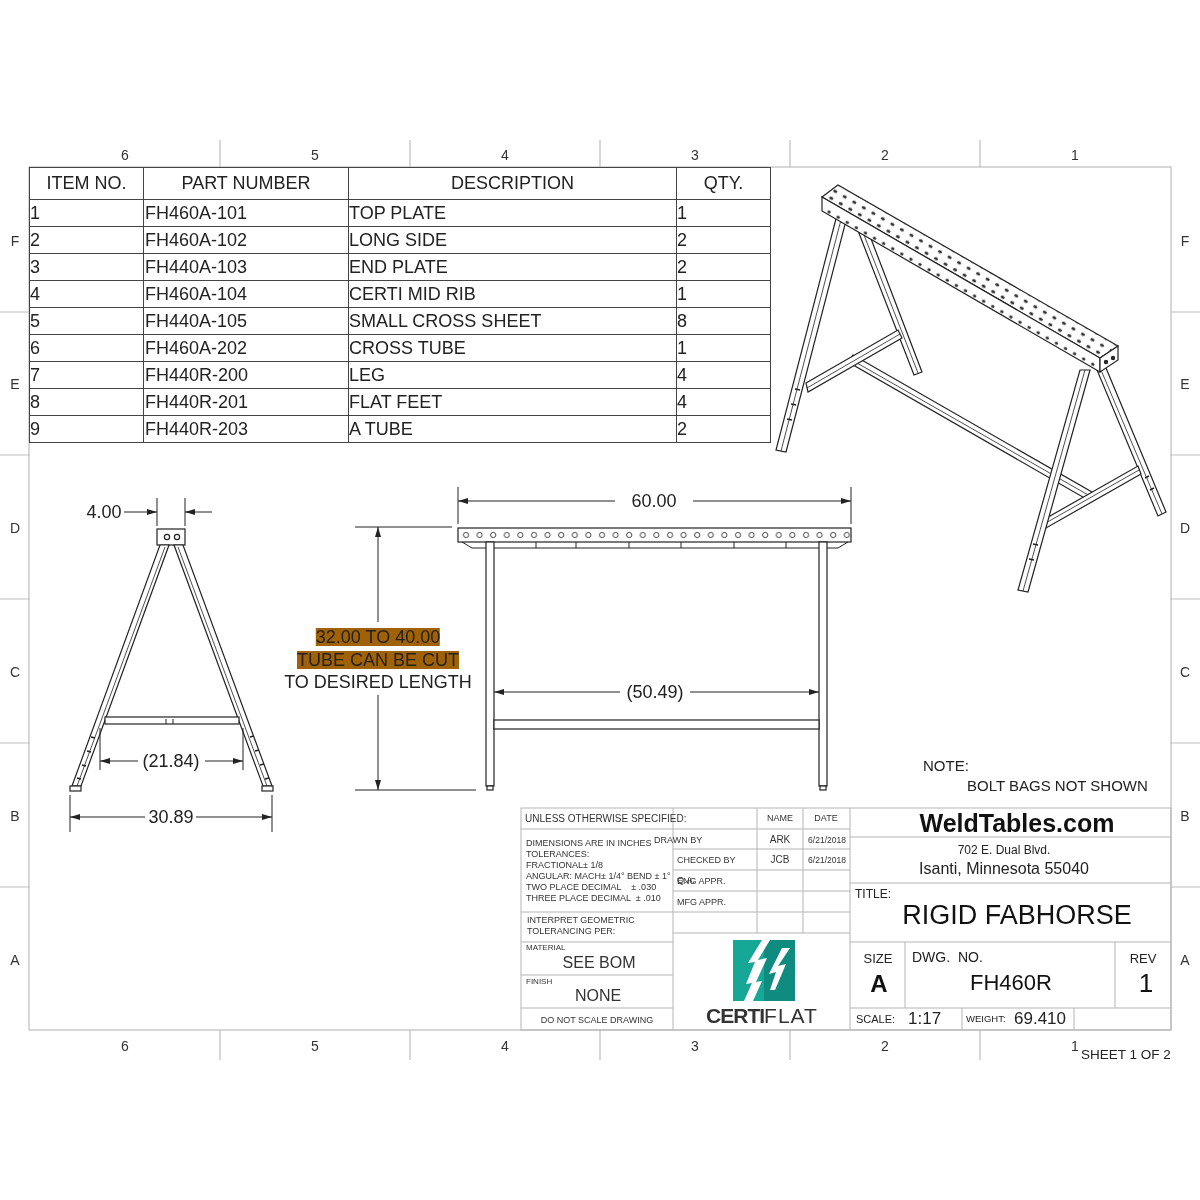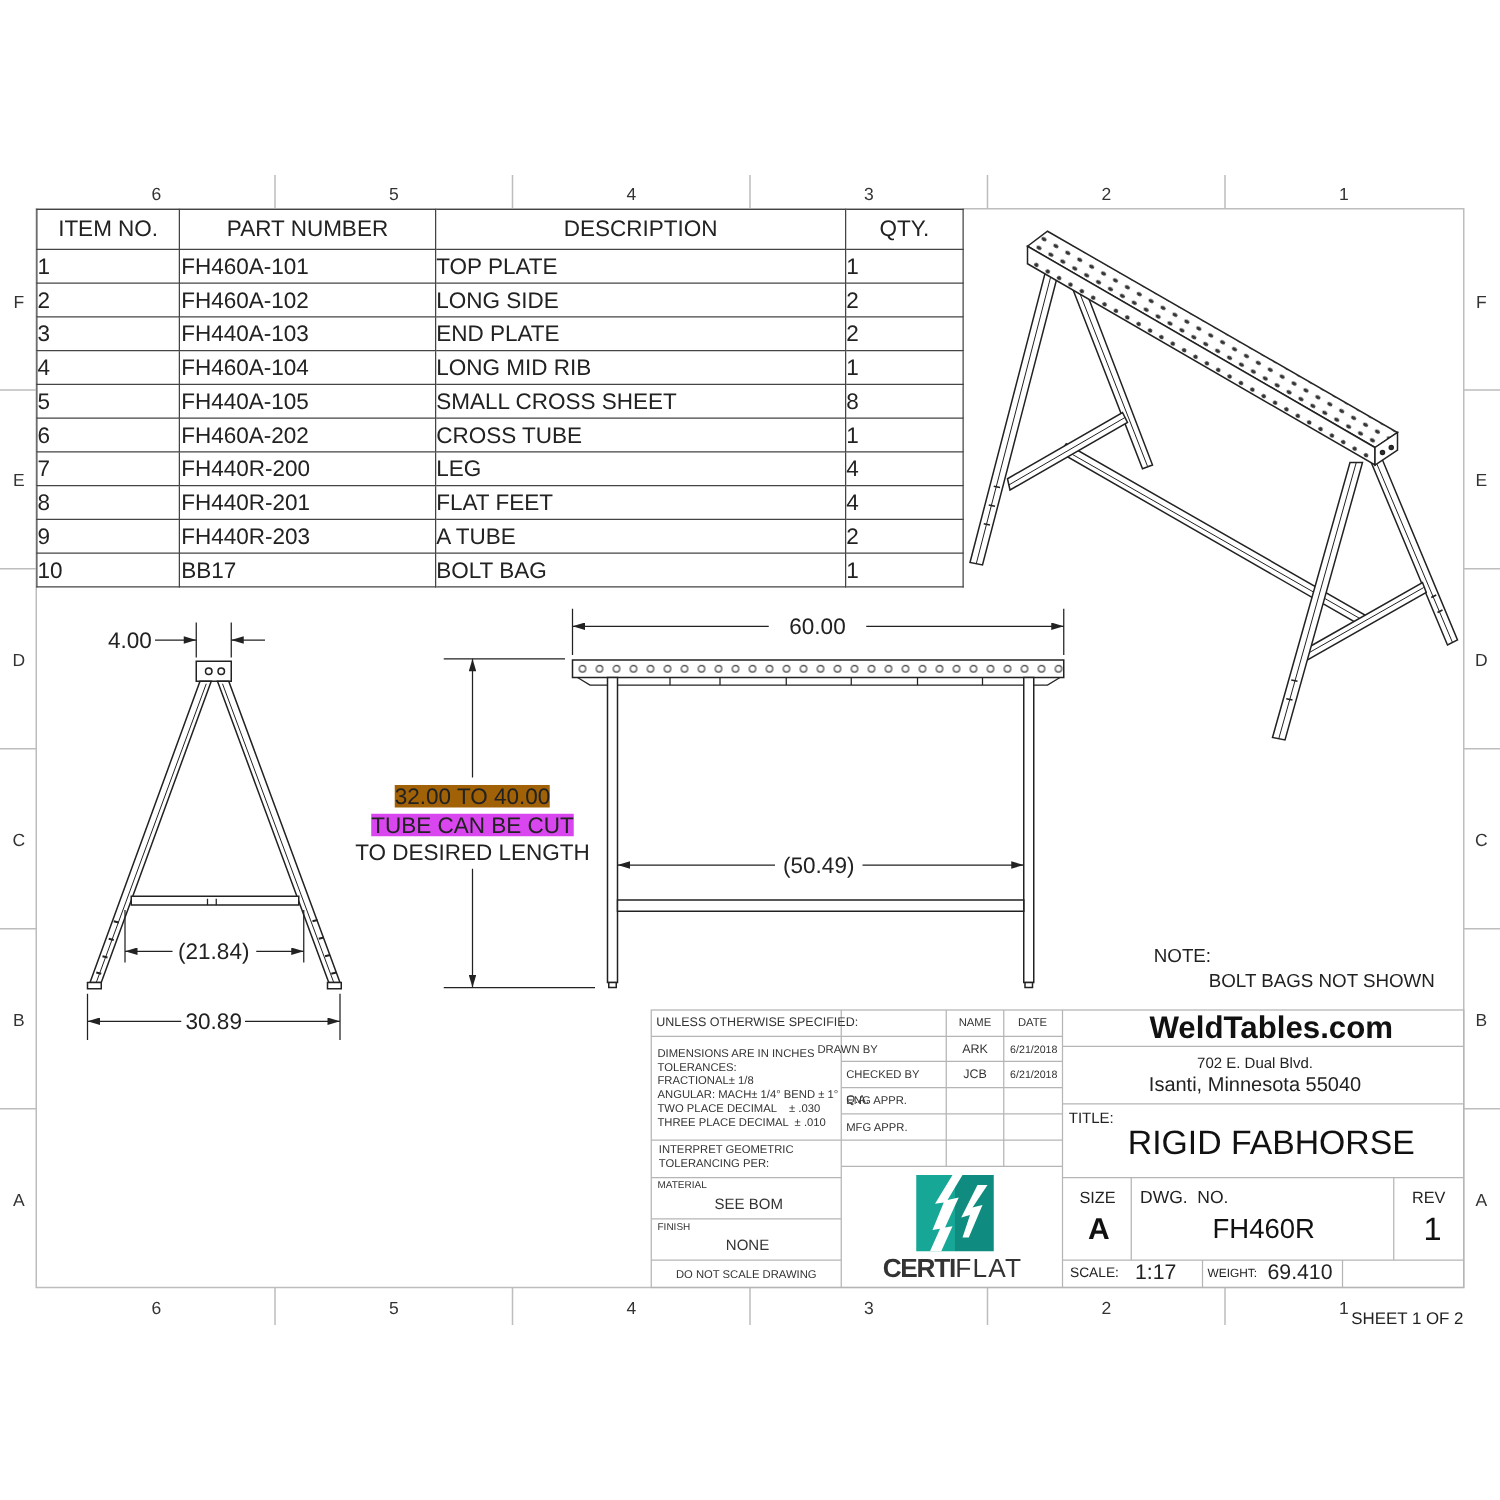--- a/index.html
+++ b/index.html
@@ -9,21 +9,21 @@
   .zone{font-size:14px;color:#333;}
   svg.geo{position:absolute;left:0;top:0;}
   .bom{position:absolute;left:29px;top:167px;width:741px;border-collapse:collapse;font-size:18px;color:#222;table-layout:fixed;background:#fff;}
   .bom td,.bom th{border:1.4px solid #444;padding:0;font-weight:normal;}
   .bom th{height:31px;}
   .bom td{height:26px;}
   .bom td.pn{text-align:left;padding-left:1px;}
   .dim{font-size:18px;color:#222;}
   .tb-s{font-size:9px;color:#333;}
   .tb-m{font-size:10px;color:#333;}
-  .tb-l{font-size:12px;color:#333;}
+  .tb-l{font-size:16px;color:#333;}
 </style>
 </head>
 <body>
 
 <svg class="geo" width="1200" height="1200" viewBox="0 0 1200 1200">
   <defs>
     <marker id="arr" viewBox="0 0 10 6" refX="10" refY="3" markerWidth="14" markerHeight="6" markerUnits="userSpaceOnUse" orient="auto-start-reverse">
       <path d="M0,0 L10,3 L0,6 z" fill="#222"></path>
     </marker>
     <pattern id="holes-side" x="458" y="528" width="13.6" height="14" patternUnits="userSpaceOnUse">
@@ -202,21 +202,21 @@
       </tr>
     <tr>
         <td>3</td>
         <td class="pn">FH440A-103</td>
         <td>END PLATE</td>
         <td>2</td>
       </tr>
     <tr>
         <td>4</td>
         <td class="pn">FH460A-104</td>
-        <td>LONG MID RIB</td>
+        <td>CERTI MID RIB</td>
         <td>1</td>
       </tr>
     <tr>
         <td>5</td>
         <td class="pn">FH440A-105</td>
         <td>SMALL CROSS SHEET</td>
         <td>8</td>
       </tr>
     <tr>
         <td>6</td>
@@ -235,36 +235,30 @@
         <td class="pn">FH440R-201</td>
         <td>FLAT FEET</td>
         <td>4</td>
       </tr>
     <tr>
         <td>9</td>
         <td class="pn">FH440R-203</td>
         <td>A TUBE</td>
         <td>2</td>
       </tr>
-    <tr>
-        <td>10</td>
-        <td class="pn">BB17</td>
-        <td>BOLT BAG</td>
-        <td>1</td>
-      </tr>
   </tbody>
 </table>
 
 <span class="ct dim" style="left:104px;top:512px">4.00</span>
 <span class="ct dim" style="left:171px;top:761px;background:#fff;padding:0 2px">(21.84)</span>
 <span class="ct dim" style="left:171px;top:817px;background:#fff;padding:0 2px">30.89</span>
 
 <span class="ct dim" style="left:654px;top:501px;background:#fff;padding:0 4px">60.00</span>
 <span class="ct dim" style="left:378px;top:637px;background:#a16207">32.00 TO 40.00</span>
-<span class="ct dim" style="left:378px;top:660px;background:#d946ef">TUBE CAN BE CUT</span>
+<span class="ct dim" style="left:378px;top:660px;background:#a16207">TUBE CAN BE CUT</span>
 <span class="ct dim" style="left:378px;top:682px;background:#fff">TO DESIRED LENGTH</span>
 <span class="ct dim" style="left:655px;top:692px;background:#fff;padding:0 3px">(50.49)</span>
 
 <span class="lt" style="left:923px;top:765px;font-size:15px;color:#222">NOTE:</span>
 <span class="lt" style="left:967px;top:785px;font-size:15px;color:#222">BOLT BAGS NOT SHOWN</span>
 
 <div>
 
   <span class="lt tb-m" style="left:525px;top:819px">UNLESS OTHERWISE SPECIFIED:</span>
   <span class="lt tb-s" style="left:526px;top:843px">DIMENSIONS ARE IN INCHES</span>

